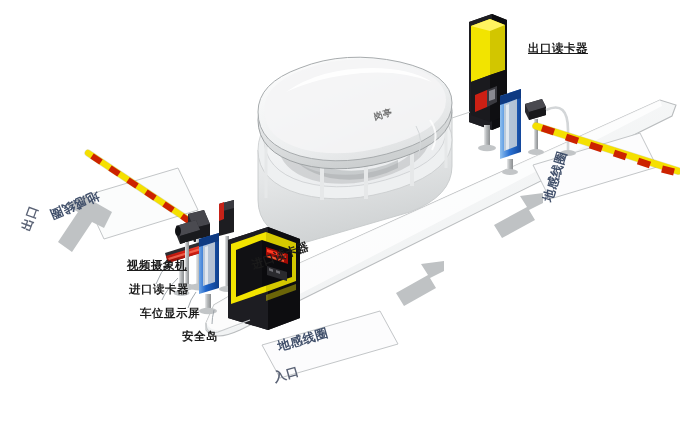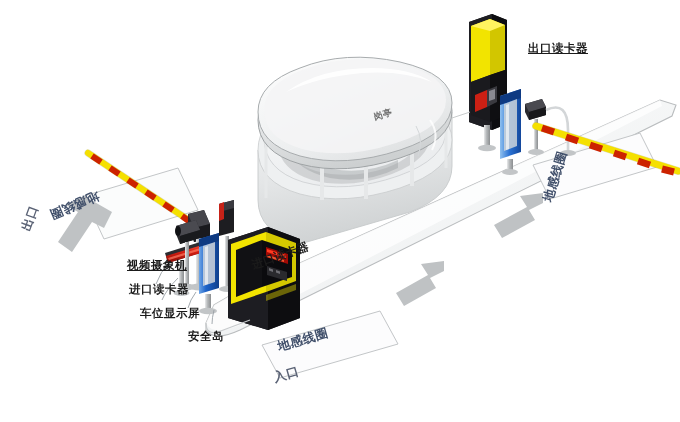--- a/index.html
+++ b/index.html
@@ -268,21 +268,21 @@
   <div class="lbl lbl-dev" style="left:528px;top:41px;text-decoration:underline;">出口读卡器</div>
 
   <div class="lbl lbl-dev" style="left:252px;top:258px;transform:rotate(-19deg);transform-origin:left center;">进口读卡器</div>
 
   <div class="lbl lbl-dev" style="left:127px;top:258px;text-decoration:underline;">视频摄象机</div>
 
   <div class="lbl lbl-dev" style="left:129px;top:282px;">进口读卡器</div>
 
   <div class="lbl lbl-dev" style="left:140px;top:306px;">车位显示屏</div>
 
-  <div class="lbl lbl-dev" style="left:188px;top:329px;">安全岛</div>
+  <div class="lbl lbl-dev" style="left:182px;top:329px;">安全岛</div>
 
   <div class="lbl lbl-booth" style="left:374px;top:111px;transform:rotate(-16deg);transform-origin:left center;">岗亭</div>
 
   <div class="lbl lbl-loop" style="left:98px;top:186px;transform:rotate(157deg);transform-origin:left center;">地感线圈</div>
 
   <div class="lbl lbl-loop" style="left:278px;top:339px;transform:rotate(-16deg);transform-origin:left center;">地感线圈</div>
 
   <div class="lbl lbl-loop" style="left:548px;top:193px;transform:rotate(-73deg);transform-origin:left center;">地感线圈</div>
 
   <div class="lbl lbl-dir" style="left:26px;top:222px;transform:rotate(-70deg);transform-origin:left center;">出口</div>

